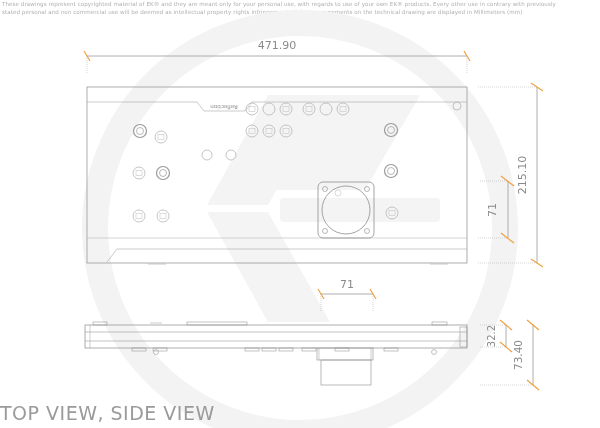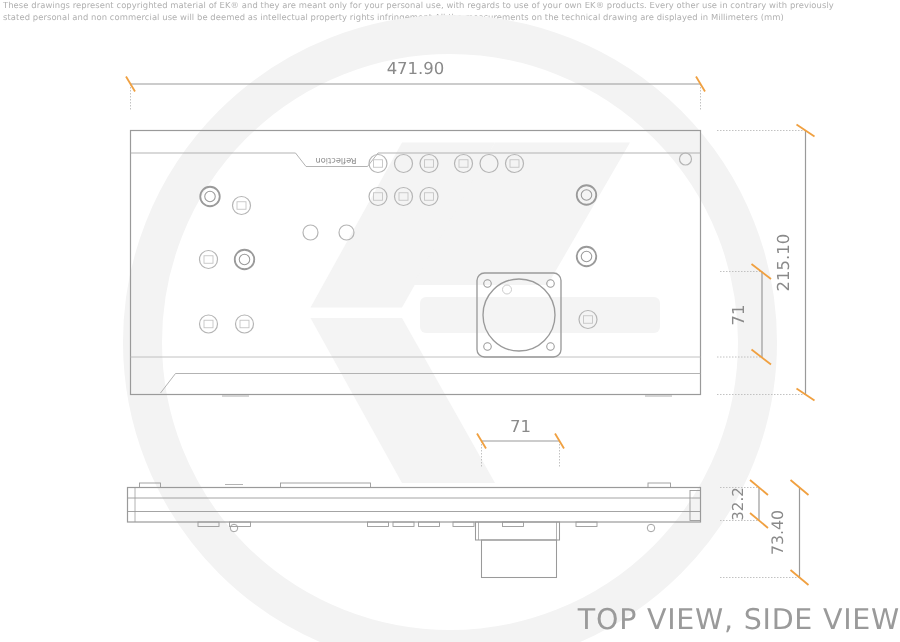--- a/index.html
+++ b/index.html
@@ -4,21 +4,21 @@
 <style>
   html, body { margin: 0; padding: 0; background: #ffffff; }
   body { width: 600px; height: 428px; position: relative; overflow: hidden; font-family: "DejaVu Sans", sans-serif; }
   .disclaimer {
     position: absolute; left: 2px; top: 0; width: 598px;
     font-size: 5.6px; line-height: 8px; color: #b0b0b0; white-space: nowrap;
     letter-spacing: 0.05px;
   }
   .drawing { position: absolute; left: 0; top: 0; }
   .caption {
-    position: absolute; left: 0; top: 402px; width: 600px; text-align: right;
+    position: absolute; left: 0; top: 402px; width: 600px; text-align: left;
     font-family: "DejaVu Sans", sans-serif; font-size: 19px; color: #9a9a9a; letter-spacing: 0.5px;
     font-weight: normal;
   }
   svg text { font-family: "DejaVu Sans", sans-serif; fill: #8a8a8a; }
 </style>
 </head>
 <body>
 
 <div class="disclaimer">
   <div>These drawings represent copyrighted material of EK® and they are meant only for your personal use, with regards to use of your own EK® products. Every other use in contrary with previously</div>

